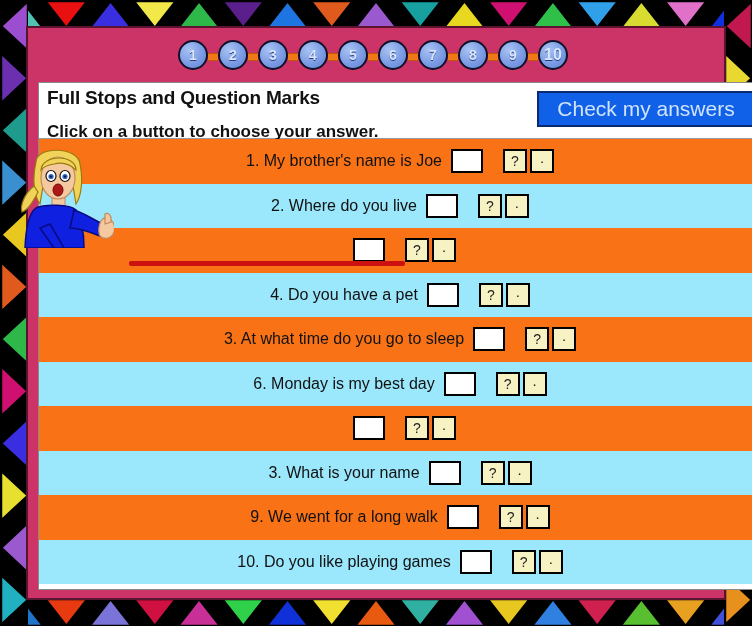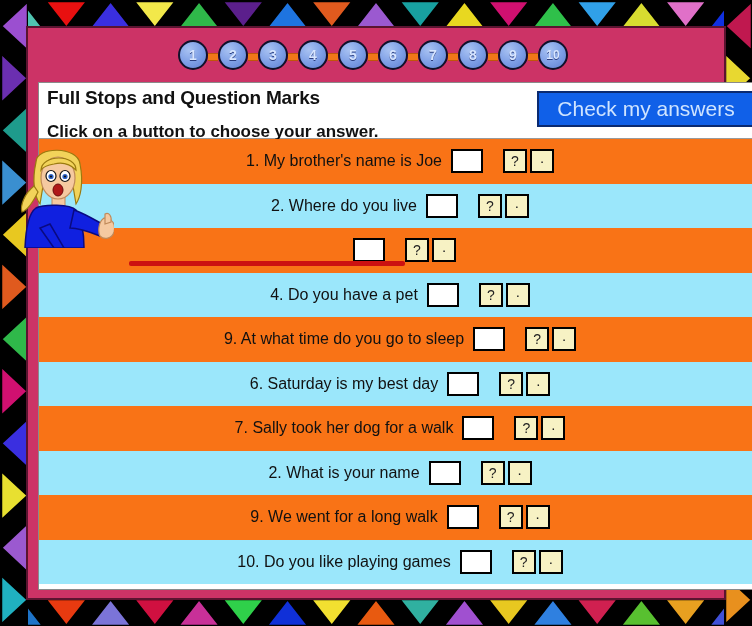--- a/index.html
+++ b/index.html
@@ -31,21 +31,21 @@
     position:absolute;top:13px;height:6px;background:#F07818;
     border-top:1px solid #c05808;border-bottom:1px solid #c05808;
   }
   .node{
     position:absolute;top:0;width:30px;height:30px;border-radius:50%;
     background:radial-gradient(circle at 34% 30%, #A8C2F2 0%, #7E9FE6 52%, #5E7FD0 100%);
     border:2px solid #11112a;box-sizing:border-box;
     color:#D8E6FF;font-size:14px;font-weight:bold;line-height:26px;text-align:center;
     text-shadow:0 1px 0 #2a3e80;
   }
-  .node.n10{font-size:12px;}
+  .node.n10{font-size:16px;}
 
   
   #panel{
     position:absolute;left:38px;top:82px;width:724px;height:508px;
     background:#ffffff;border:1px solid #8a8a8a;box-sizing:border-box;
   }
 
   
   #header{position:relative;height:55px;border-bottom:1px solid #9a9a9a;background:#fff;}
   #title{
@@ -224,45 +224,44 @@
         </div>
         <div class="row even">
           <span class="qtext">4. Do you have a pet</span>
           <span class="ansbox"></span>
           <span class="btns">
             <span class="mb">?</span>
             <span class="mb dot">.</span>
           </span>
         </div>
         <div class="row odd">
-          <span class="qtext">9. At what time do you go to sleep</span>
-          <span class="ansbox"></span>
-          <span class="btns">
-            <span class="mb">?</span>
-            <span class="mb dot">.</span>
-          </span>
-        </div>
-        <div class="row even">
-          <span class="qtext">6. Saturday is my best day</span>
-          <span class="ansbox"></span>
-          <span class="btns">
-            <span class="mb">?</span>
-            <span class="mb dot">.</span>
-          </span>
-        </div>
-        <div class="row odd">
-          <span class="qtext">7. Sally took her dog for a walk</span>
-          <span class="ansbox"></span>
-          <span class="btns">
-            <span class="mb">?</span>
-            <span class="mb dot">.</span>
-          </span>
-        </div>
-        <div class="row even">
-          <span class="qtext">2. What is your name</span>
+          <span class="qtext">3. At what time do you go to sleep</span>
+          <span class="ansbox"></span>
+          <span class="btns">
+            <span class="mb">?</span>
+            <span class="mb dot">.</span>
+          </span>
+        </div>
+        <div class="row even">
+          <span class="qtext">6. Monday is my best day</span>
+          <span class="ansbox"></span>
+          <span class="btns">
+            <span class="mb">?</span>
+            <span class="mb dot">.</span>
+          </span>
+        </div>
+        <div class="row odd">
+          <span class="ansbox"></span>
+          <span class="btns">
+            <span class="mb">?</span>
+            <span class="mb dot">.</span>
+          </span>
+        </div>
+        <div class="row even">
+          <span class="qtext">3. What is your name</span>
           <span class="ansbox"></span>
           <span class="btns">
             <span class="mb">?</span>
             <span class="mb dot">.</span>
           </span>
         </div>
         <div class="row odd">
           <span class="qtext">9. We went for a long walk</span>
           <span class="ansbox"></span>
           <span class="btns">

